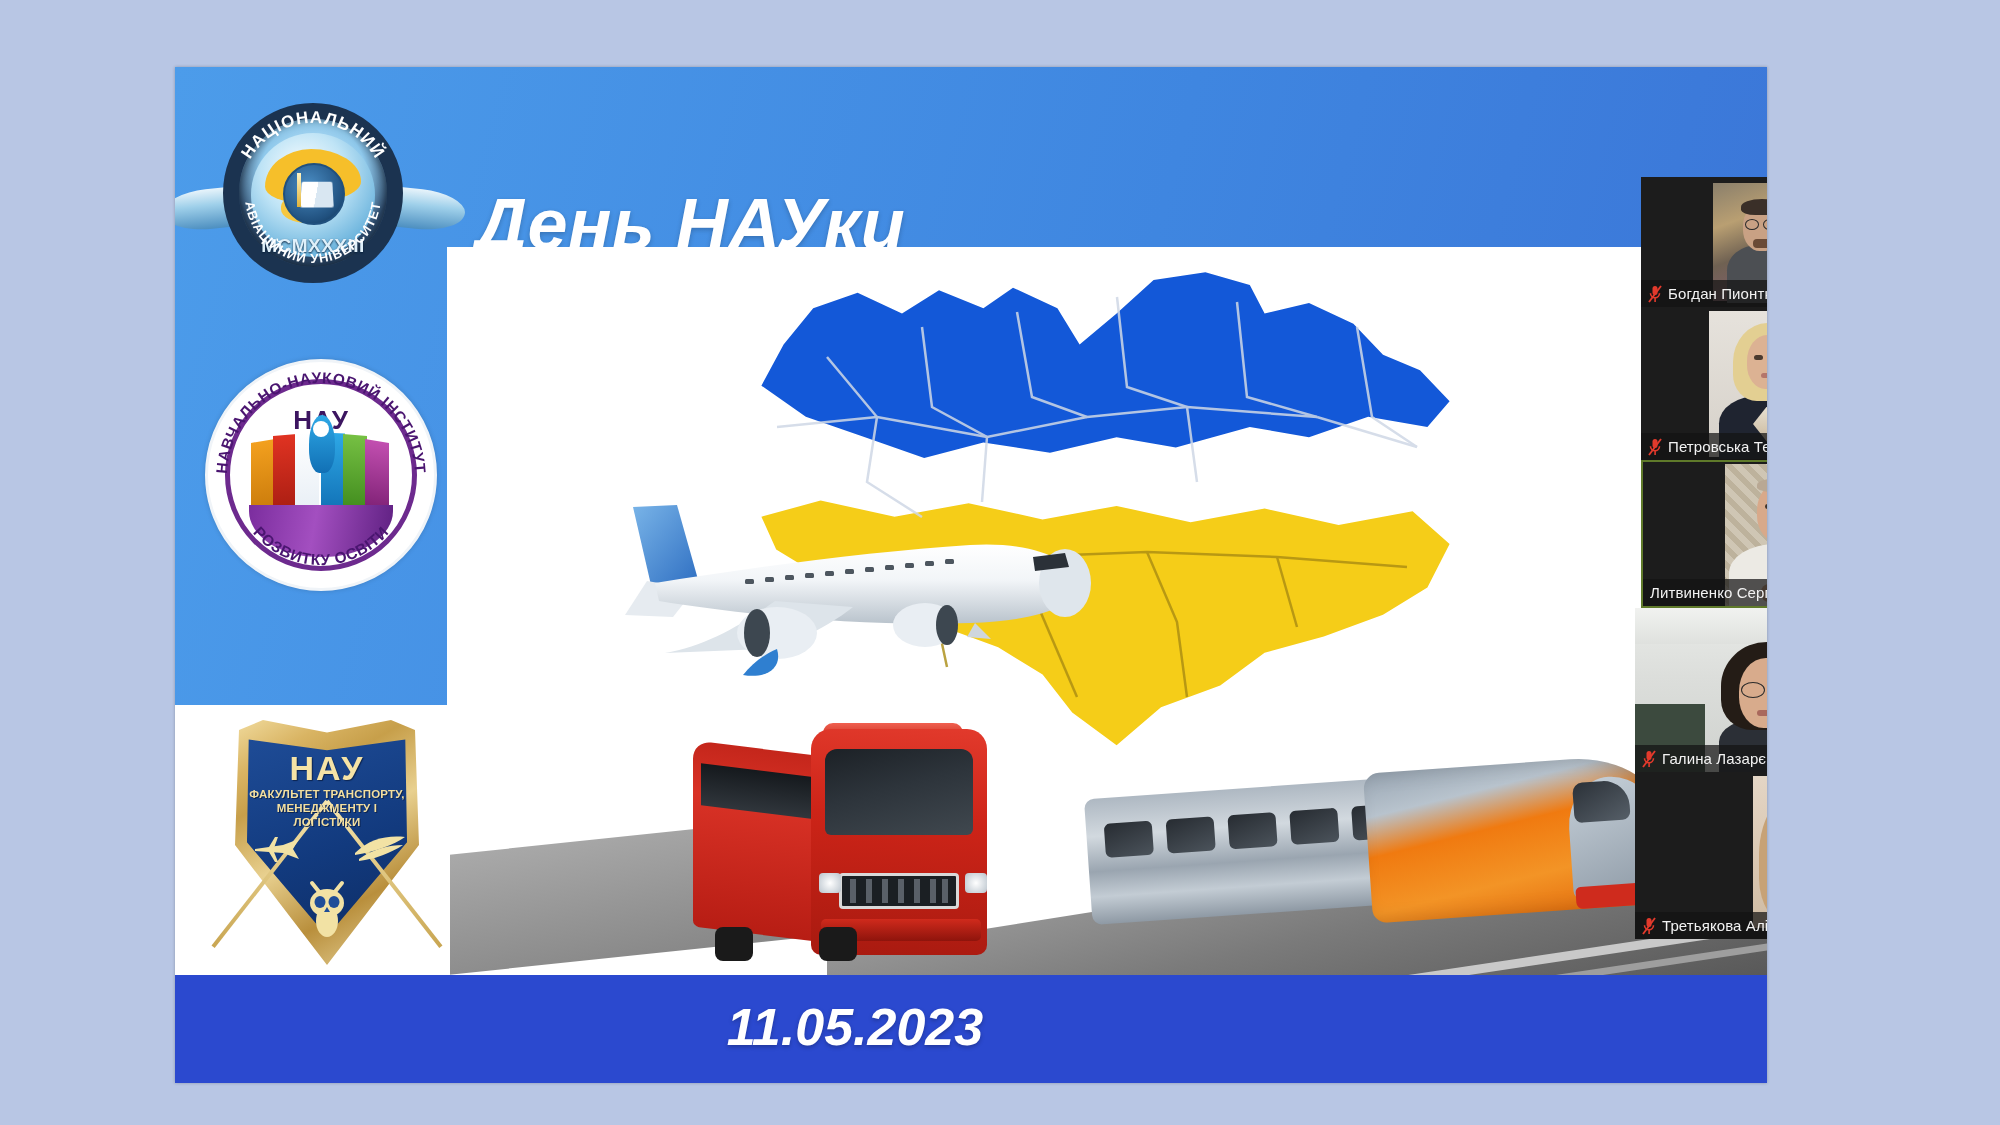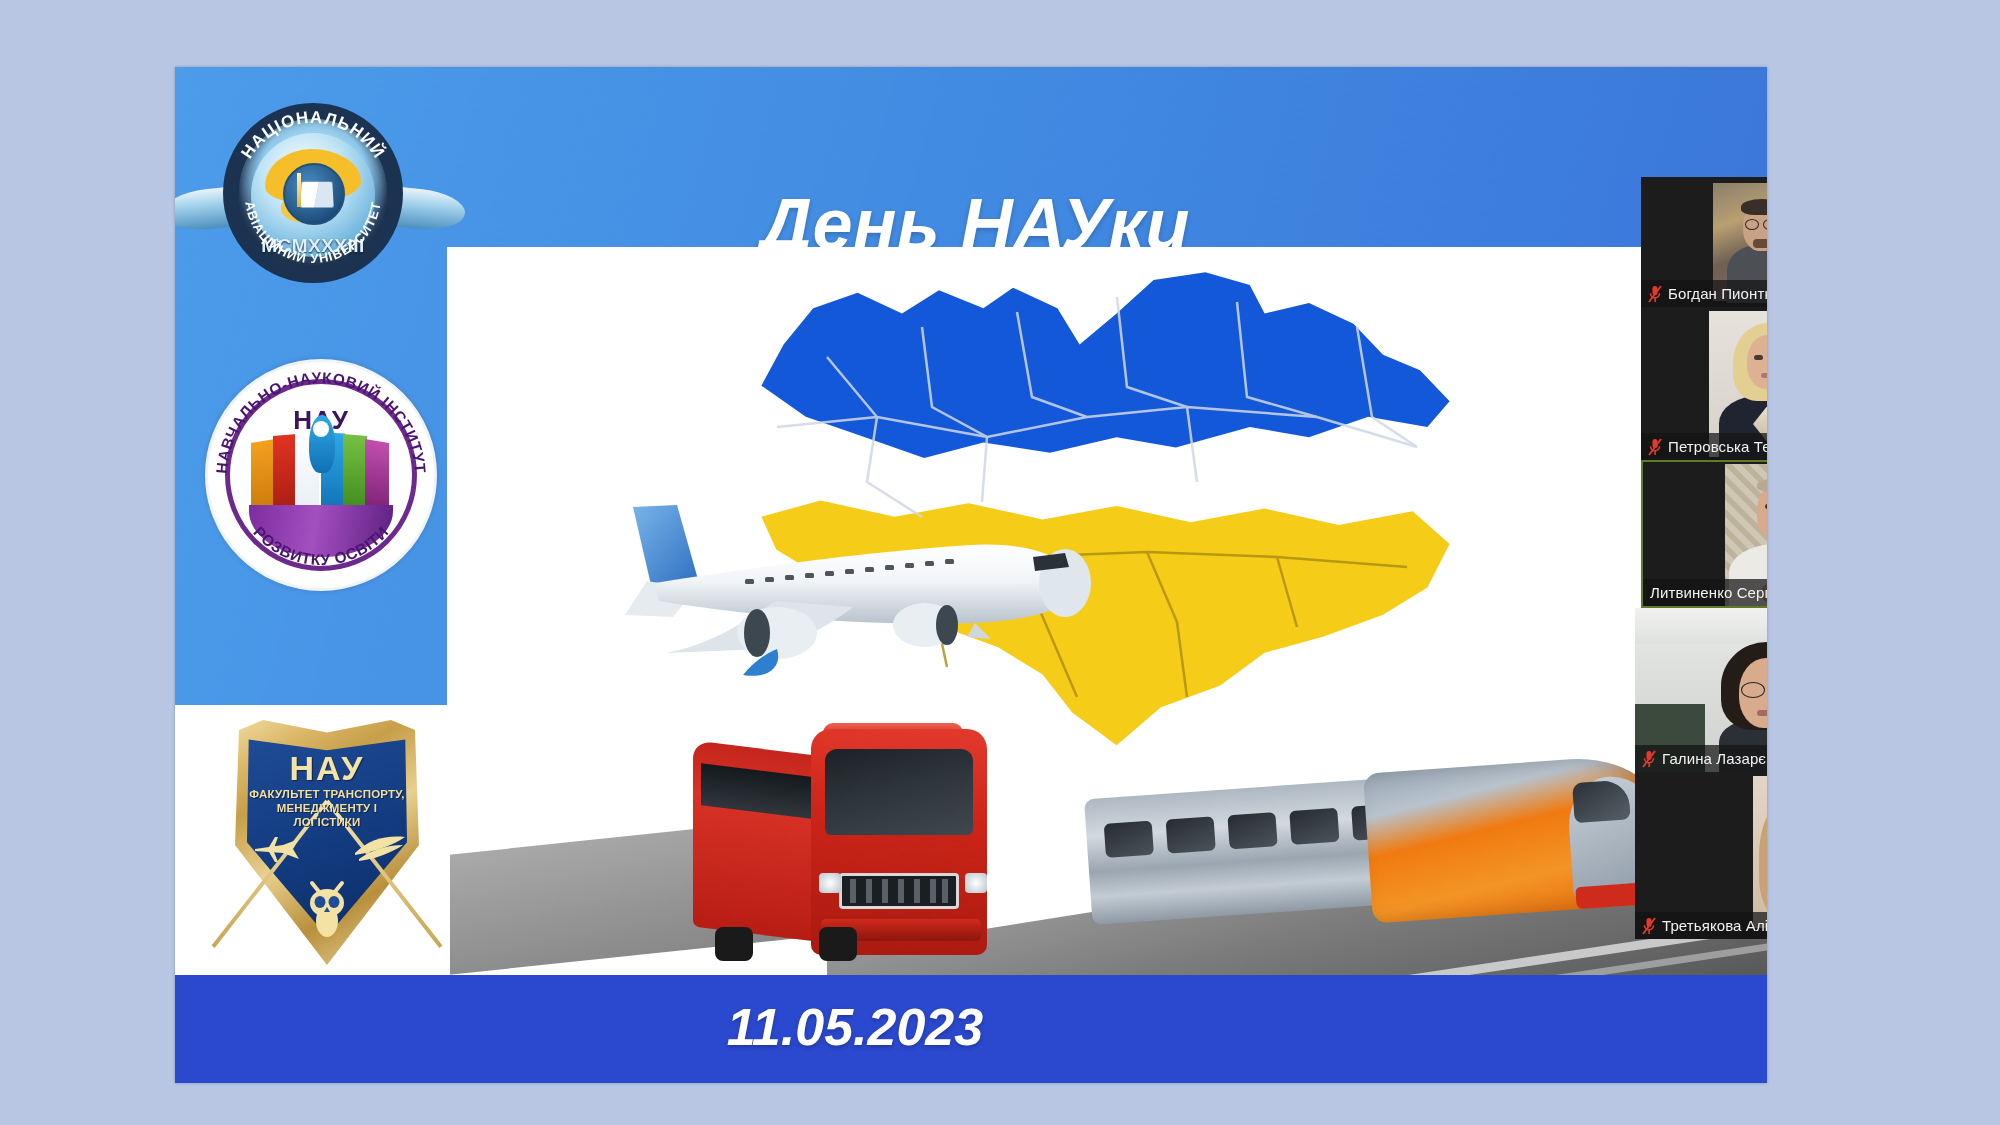--- a/index.html
+++ b/index.html
@@ -25,21 +25,20 @@
     background: linear-gradient(105deg, #4c9cea 0%, #3f86e0 55%, #3a72d6 100%);
     box-shadow: 0 0 3px rgba(0,0,0,.25);
     overflow: hidden;
   }
 
   
   #slide-title {
     position: absolute;
     left: 300px; top: 116px;
     width: 1000px;
-    text-align: center;
     color: #ffffff;
     font-size: 72px;
     font-weight: bold;
     font-style: italic;
     letter-spacing: .5px;
     text-shadow: 0 2px 5px rgba(0,0,0,.22);
     white-space: nowrap;
   }
 
   

